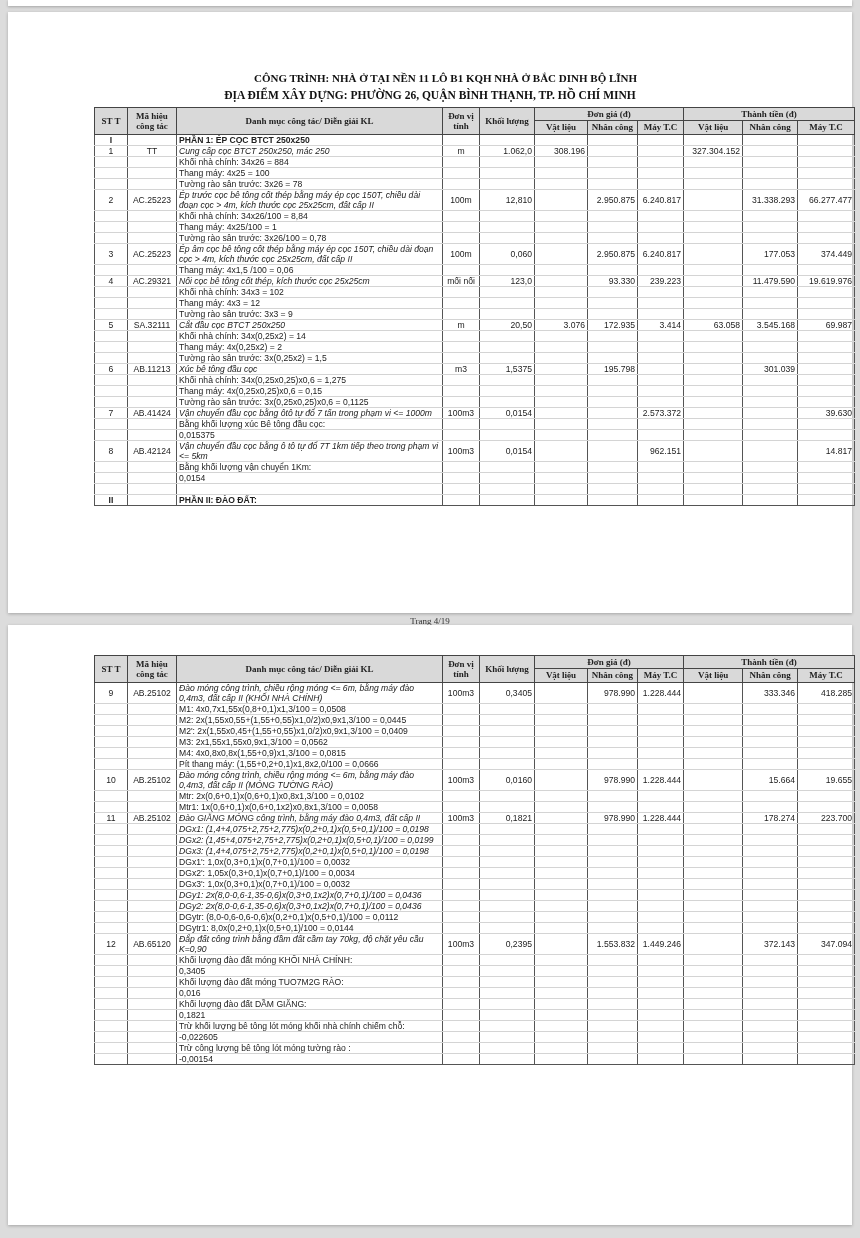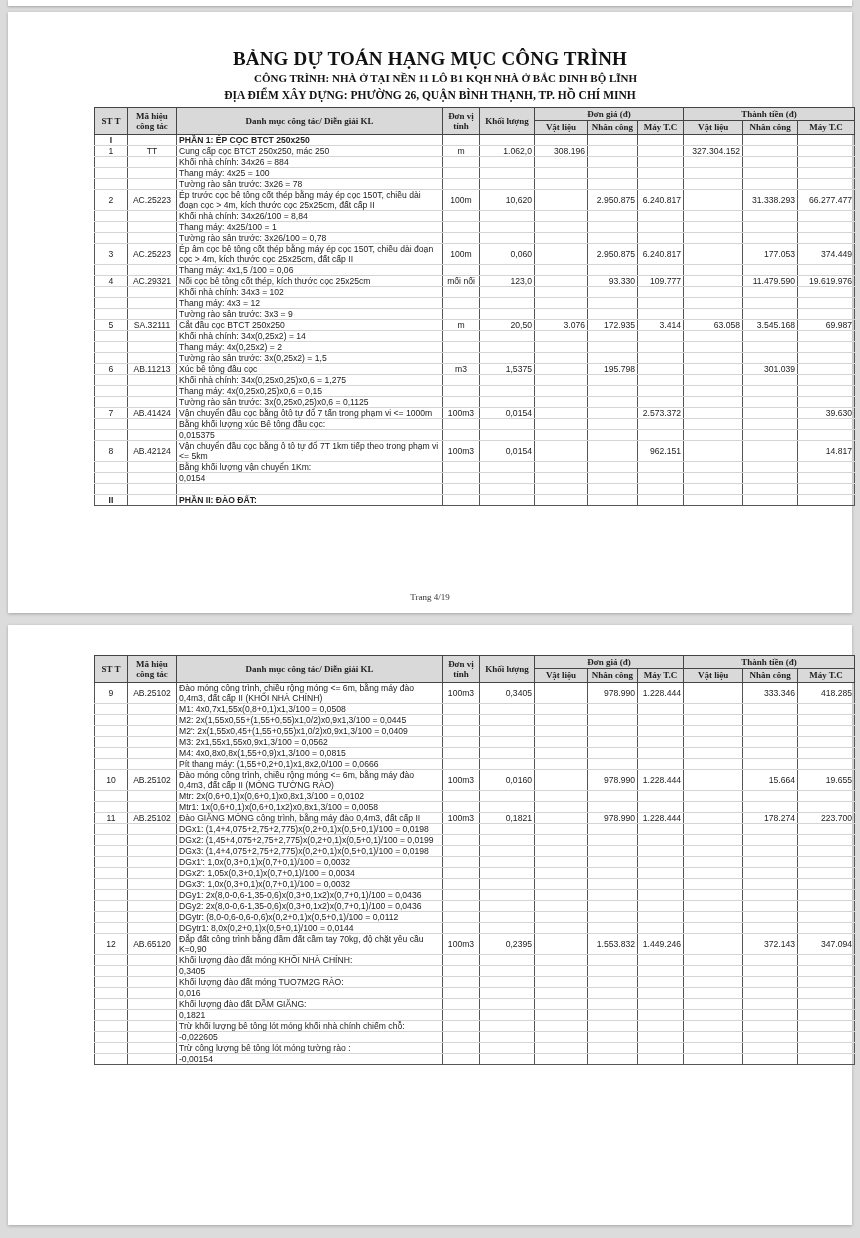--- a/index.html
+++ b/index.html
@@ -44,39 +44,38 @@
   table.grid th {
     background:#d9d9d9; font-family:"Liberation Serif", serif; font-weight:bold;
     font-size:9px; color:#222; border:1px solid #444; padding:1px 2px; line-height:1.15;
   }
   table.grid td {
     border-left:1.5px solid #555; border-right:1.5px solid #555;
     border-top:1px solid #d4d4d4; border-bottom:1px solid #d4d4d4;
     padding:0 2px; line-height:10px; height:10px; vertical-align:middle;
     overflow:hidden; white-space:nowrap;
   }
-  table.grid td.wrap { white-space:normal; }
+  table.grid td.wrap { white-space:normal;font-style:italic; }
   table.grid td.center { text-align:center; }
   table.grid td.num { text-align:right; }
   table.grid td.bold { font-weight:bold; }
   table.grid td.ital { }
   table.grid tr.first td { border-top:1.5px solid #444; }
   table.grid tr.last td { border-bottom:1.5px solid #555; }
 
   .page-footer { position:absolute; left:0; right:0; text-align:center; font-family:"Liberation Serif", serif; font-size:9px; color:#333; }
-  #page1 .page-footer { top:580px; }
+  #page1 .page-footer { top:604px; }
   #page2 .page-footer { top:573px; }
 </style>
 </head>
 <body>
 
 <div class="prev-page-edge"></div>
 
 <div class="page" id="page1">
-  <div class="doc-title t1">BẢNG DỰ TOÁN HẠNG MỤC CÔNG TRÌNH</div>
   <div class="doc-title t2">CÔNG TRÌNH: NHÀ Ở TẠI NỀN 11 LÔ B1 KQH NHÀ Ở BẮC DINH BỘ LĨNH</div>
   <div class="doc-title t3">ĐỊA ĐIỂM XÂY DỰNG: PHƯỜNG 26, QUẬN BÌNH THẠNH, TP. HỒ CHÍ MINH</div>
   <table class="grid">
     <colgroup>
         <col class="c-st">
         <col class="c-ma">
         <col class="c-dm">
         <col class="c-dv">
         <col class="c-kl">
         <col class="c-n">
@@ -169,21 +168,21 @@
           <td></td>
           <td></td>
           <td></td>
           <td></td>
         </tr>
         <tr>
           <td class="center">2</td>
           <td class="center">AC.25223</td>
           <td class="wrap">Ép trước cọc bê tông cốt thép bằng máy ép cọc 150T, chiều dài đoạn cọc &gt; 4m, kích thước cọc 25x25cm, đất cấp II</td>
           <td class="center">100m</td>
-          <td class="num">10,620</td>
+          <td class="num">12,810</td>
           <td class="num"></td>
           <td class="num">2.950.875</td>
           <td class="num">6.240.817</td>
           <td class="num"></td>
           <td class="num">31.338.293</td>
           <td class="num">66.277.477</td>
         </tr>
         <tr>
           <td></td>
           <td></td>
@@ -250,21 +249,21 @@
           <td></td>
         </tr>
         <tr>
           <td class="center">4</td>
           <td class="center">AC.29321</td>
           <td class="wrap">Nối cọc bê tông cốt thép, kích thước cọc 25x25cm</td>
           <td class="center">mối nối</td>
           <td class="num">123,0</td>
           <td class="num"></td>
           <td class="num">93.330</td>
-          <td class="num">109.777</td>
+          <td class="num">239.223</td>
           <td class="num"></td>
           <td class="num">11.479.590</td>
           <td class="num">19.619.976</td>
         </tr>
         <tr>
           <td></td>
           <td></td>
           <td class="ital">Khối nhà chính: 34x3 = 102</td>
           <td></td>
           <td></td>

